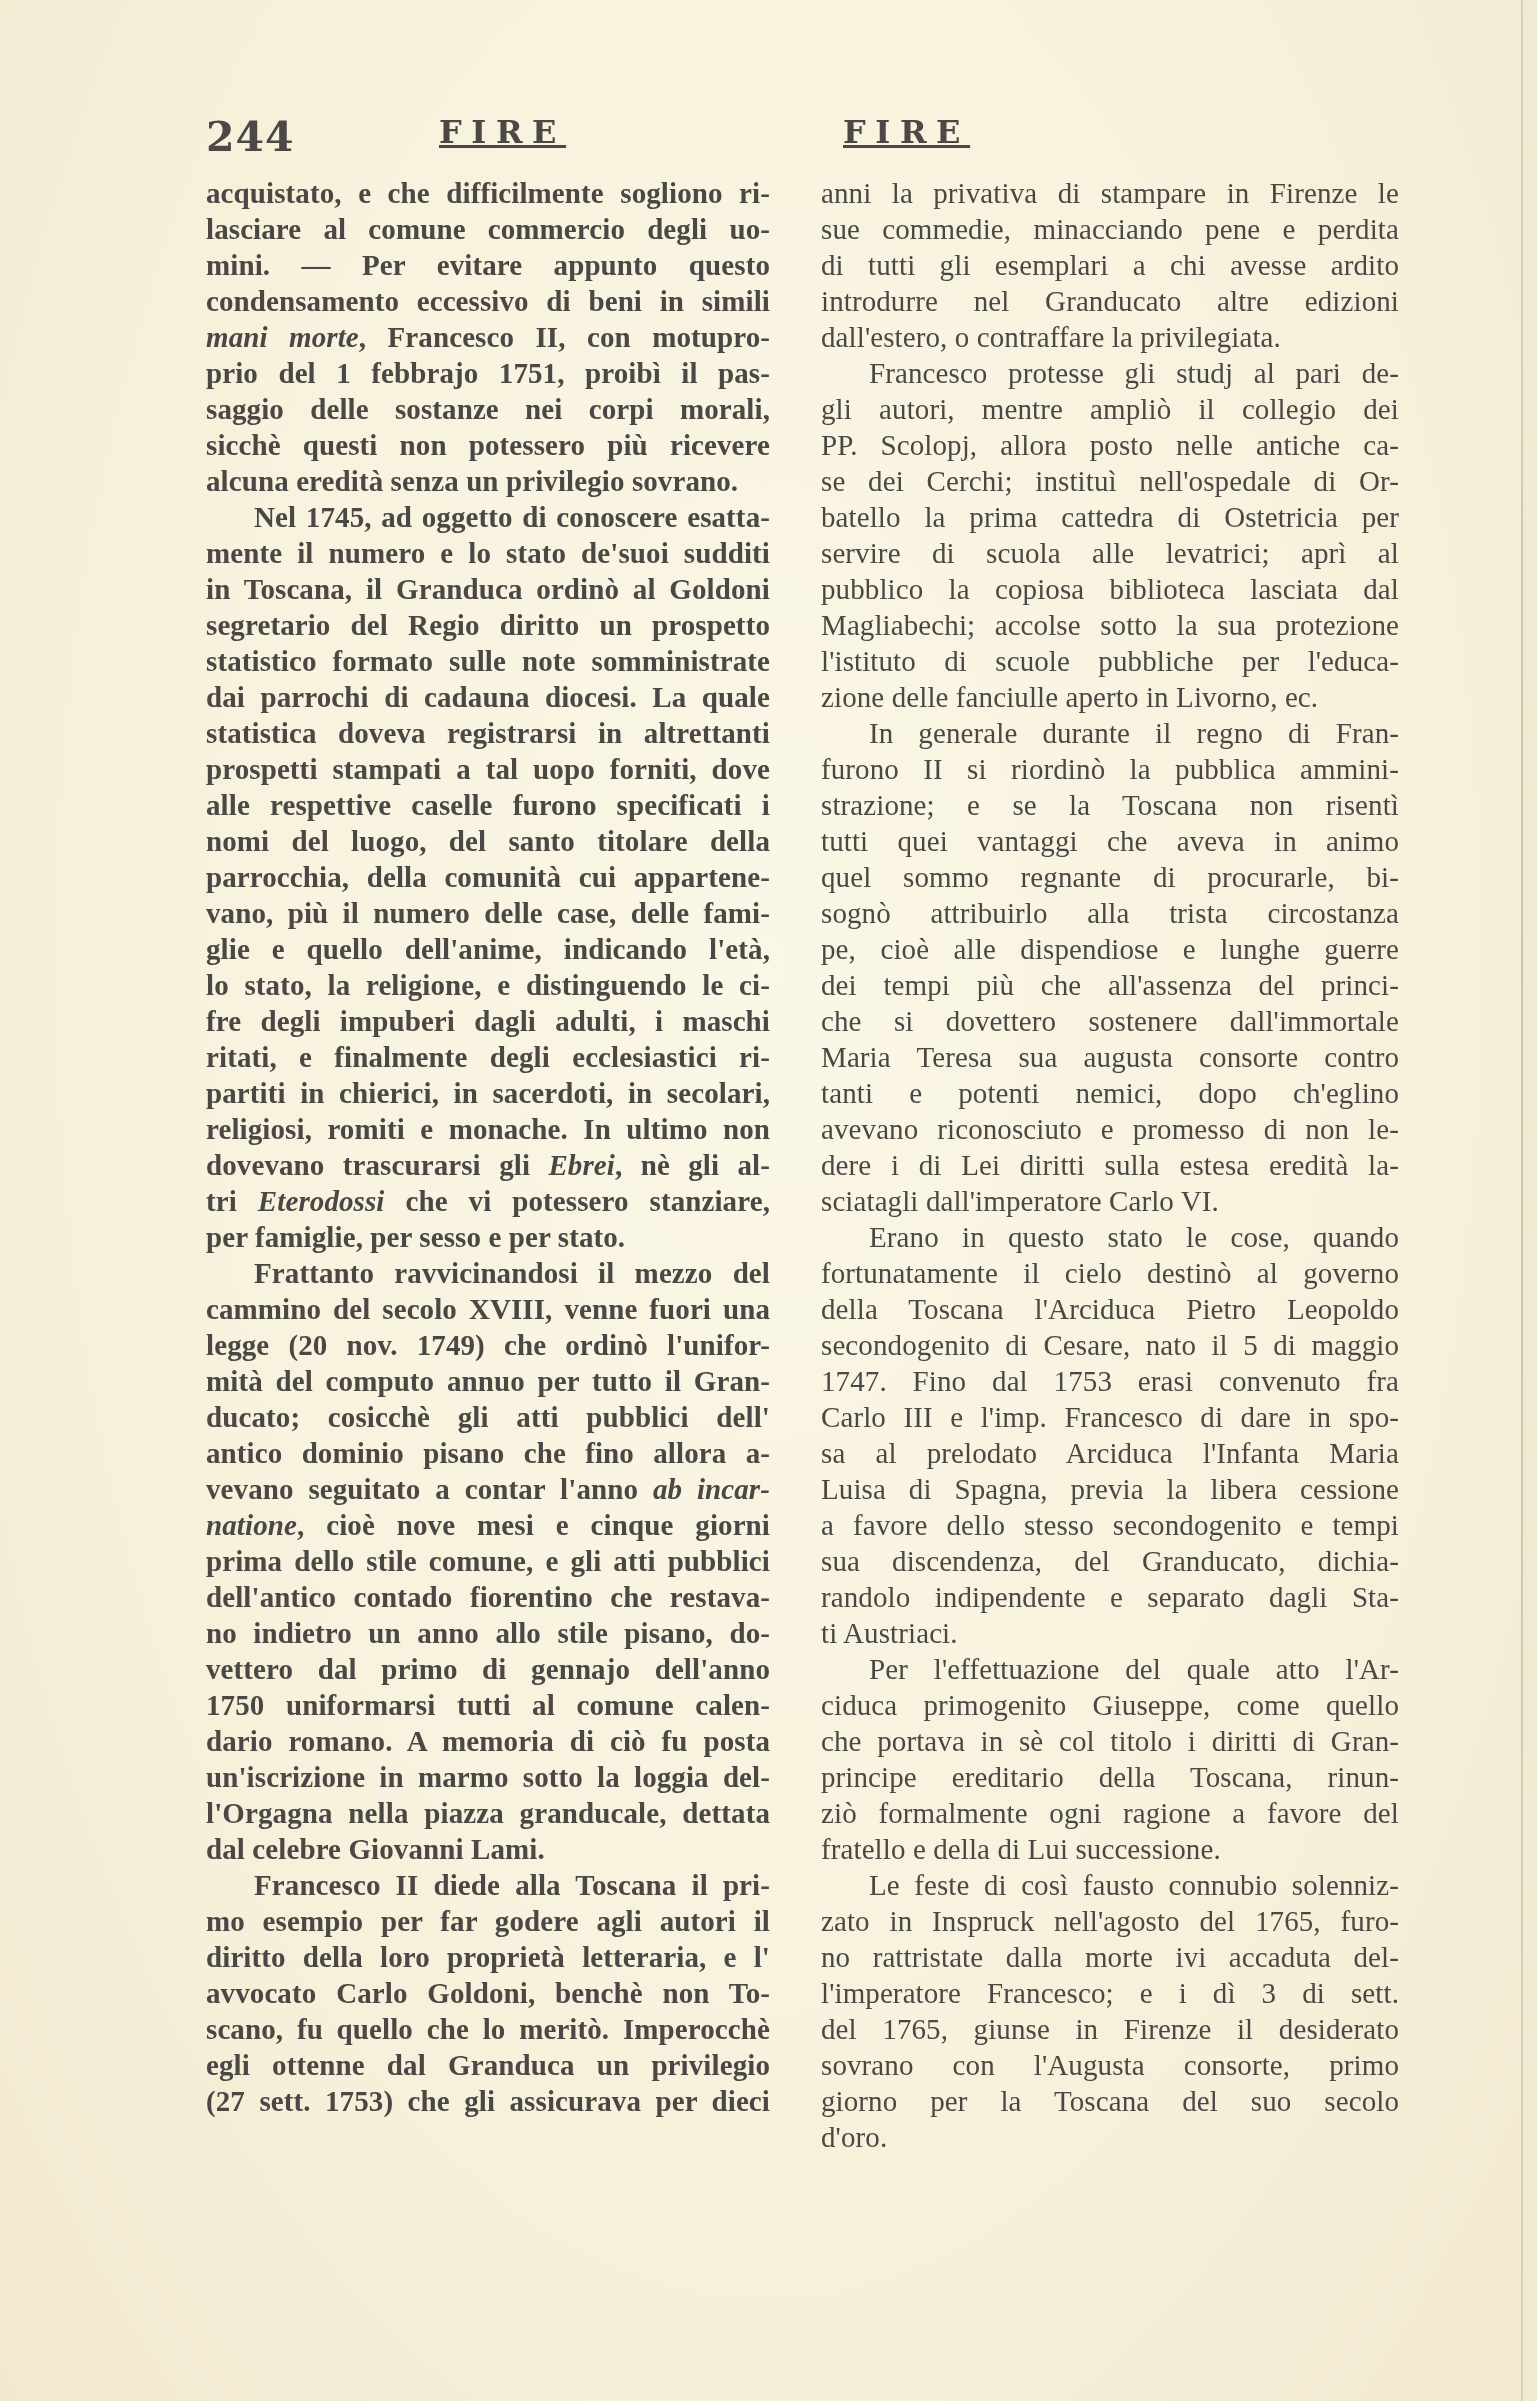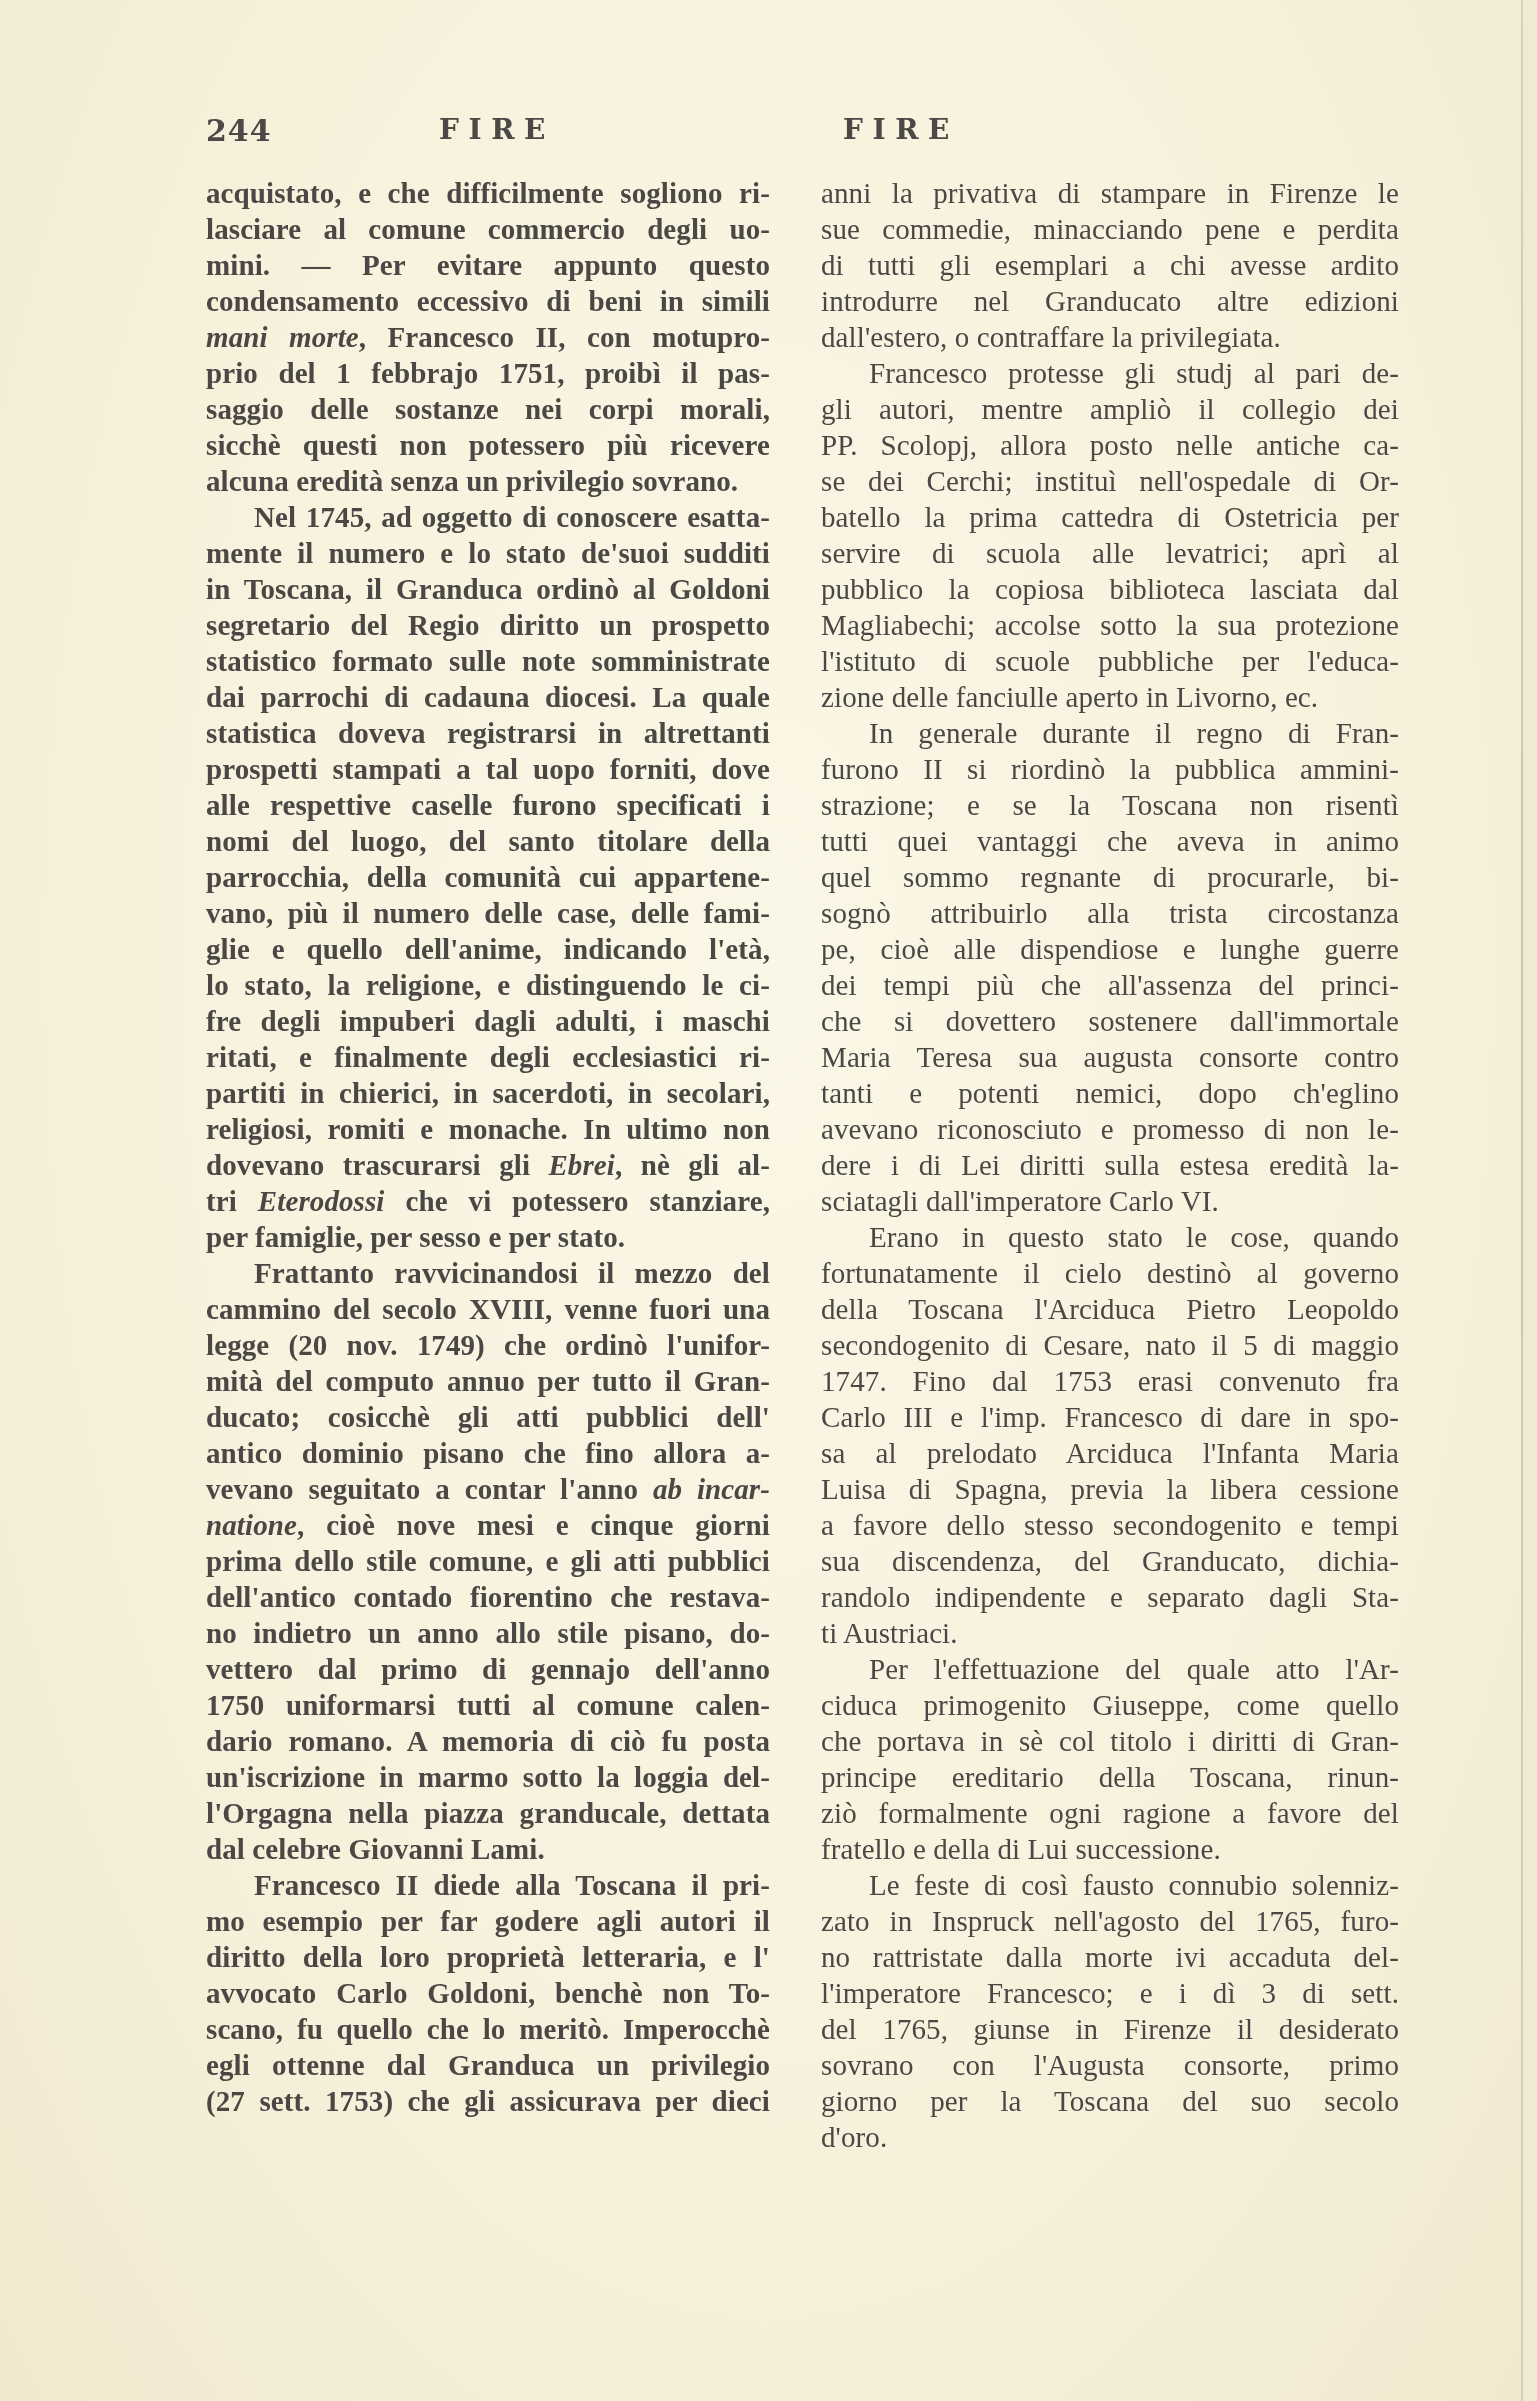--- a/index.html
+++ b/index.html
@@ -23,26 +23,26 @@
   .edge-shade {
     position: absolute; left: 1523px; top: 0; width: 14.4px; height: 2402px;
     background: #f1ead2;
   }
   .header {
     position: absolute; top: 113px; left: 206px; width: 1196px; height: 54px;
   }
   .page-number {
     position: absolute; left: 0; top: 0;
     font-family: "DejaVu Serif", serif; font-weight: bold;
-    font-size: 30px; letter-spacing: 1px; color: #4b4845;
+    font-size: 41px; letter-spacing: 1px; color: #4b4845;
   }
   .running-head {
     position: absolute; top: 0;
     font-family: "DejaVu Serif", serif; font-weight: bold;
-    font-size: 28px; letter-spacing: 9.6px; color: #4b4845;
+    font-size: 32px; letter-spacing: 9.6px; color: #4b4845; text-decoration: underline;
   }
   .running-head.left { left: 233px; }
   .running-head.right { left: 637px; }
   .column {
     position: absolute; top: 175px;
   }
   .column.left { left: 206px; width: 564px; font-weight: bold; }
   .column.right { left: 821px; width: 578px; }
   .line {
     height: 36px; line-height: 36px;

